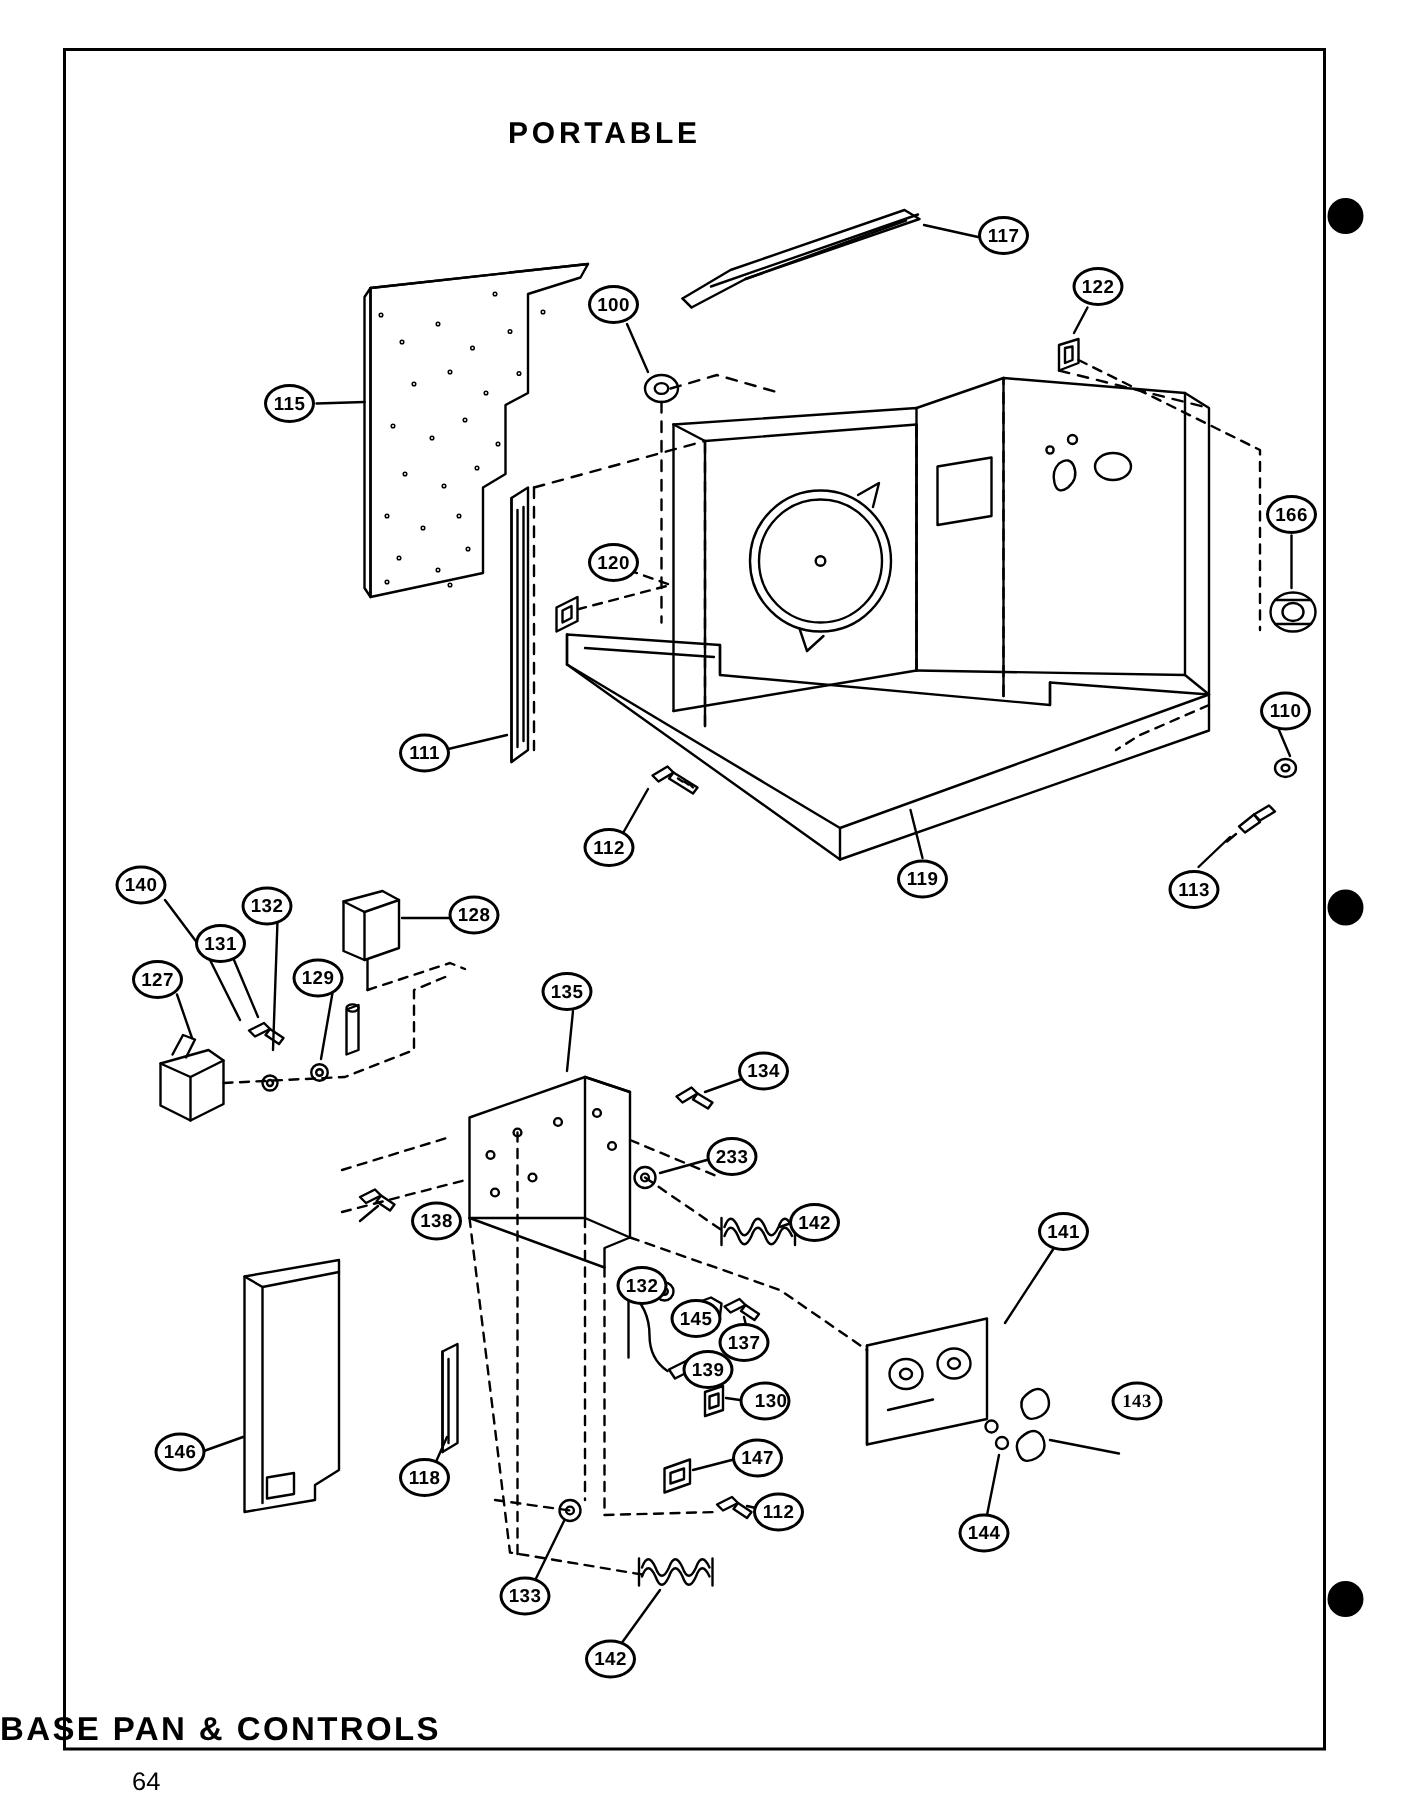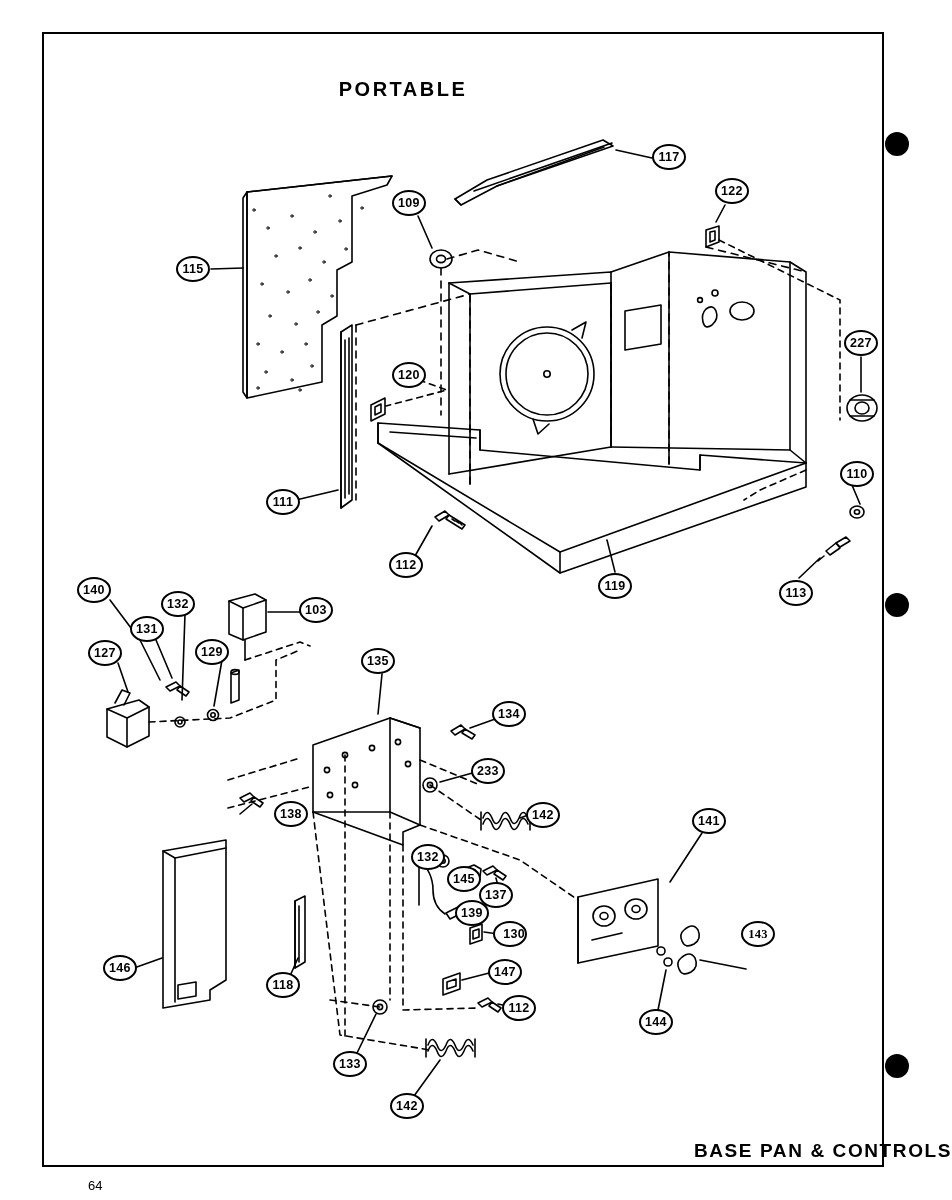--- a/index.html
+++ b/index.html
@@ -46,31 +46,31 @@
     font-weight: bold;
     letter-spacing: 2.5px;
     font-family: "Liberation Sans", sans-serif;
     color: #000;
   }
   #title-bottom {
     position: absolute;
     left: 0;
     top: 1140px;
     width: 952px;
-    text-align: right;
-    font-size: 19px;
+    text-align: left;
+    font-size: 22px;
     font-weight: bold;
     letter-spacing: 1.6px;
     color: #000;
   }
   #page-number {
     position: absolute;
     left: 88px;
     top: 1178px;
-    font-size: 13px;
+    font-size: 17px;
     color: #000;
   }
   
   .callout {
     position: absolute;
     width: 34px;
     height: 26px;
     margin-left: -17px;
     margin-top: -13px;
     border: 2px solid #000;
@@ -376,32 +376,32 @@
       <path d="M507 1006 L498 1004"></path>
       <path d="M658 1010 L666 970"></path>
       <path d="M357 1053 L376 1014"></path>
       <path d="M414 1096 L440 1060"></path>
     </g>
   </svg>
 
   <div id="callouts">
       <div class="callout" style="left: 669px; top: 157px;">117</div>
       <div class="callout" style="left: 732px; top: 191px;">122</div>
-      <div class="callout" style="left: 409px; top: 203px;">109</div>
+      <div class="callout" style="left: 409px; top: 203px;">100</div>
       <div class="callout" style="left: 193px; top: 269px;">115</div>
-      <div class="callout" style="left: 861px; top: 343px;">227</div>
+      <div class="callout" style="left: 861px; top: 343px;">166</div>
       <div class="callout" style="left: 409px; top: 375px;">120</div>
       <div class="callout" style="left: 283px; top: 502px;">111</div>
       <div class="callout" style="left: 857px; top: 474px;">110</div>
       <div class="callout" style="left: 406px; top: 565px;">112</div>
       <div class="callout" style="left: 615px; top: 586px;">119</div>
       <div class="callout" style="left: 796px; top: 593px;">113</div>
       <div class="callout" style="left: 94px; top: 590px;">140</div>
       <div class="callout" style="left: 178px; top: 604px;">132</div>
-      <div class="callout" style="left: 316px; top: 610px;">103</div>
+      <div class="callout" style="left: 316px; top: 610px;">128</div>
       <div class="callout" style="left: 147px; top: 629px;">131</div>
       <div class="callout" style="left: 212px; top: 652px;">129</div>
       <div class="callout" style="left: 105px; top: 653px;">127</div>
       <div class="callout" style="left: 378px; top: 661px;">135</div>
       <div class="callout" style="left: 509px; top: 714px;">134</div>
       <div class="callout" style="left: 488px; top: 771px;">233</div>
       <div class="callout" style="left: 543px; top: 815px;">142</div>
       <div class="callout" style="left: 227px; top: 814px; margin-left: 47px;">138</div>
       <div class="callout" style="left: 709px; top: 821px;">141</div>
       <div class="callout" style="left: 428px; top: 857px;">132</div>

